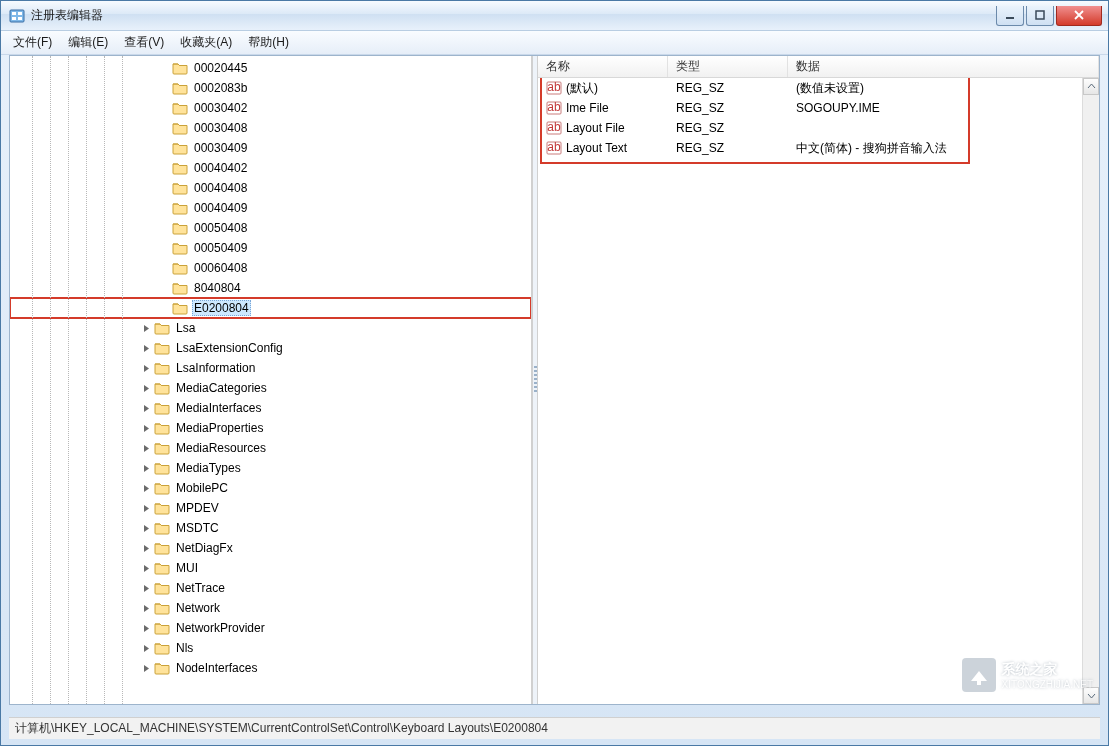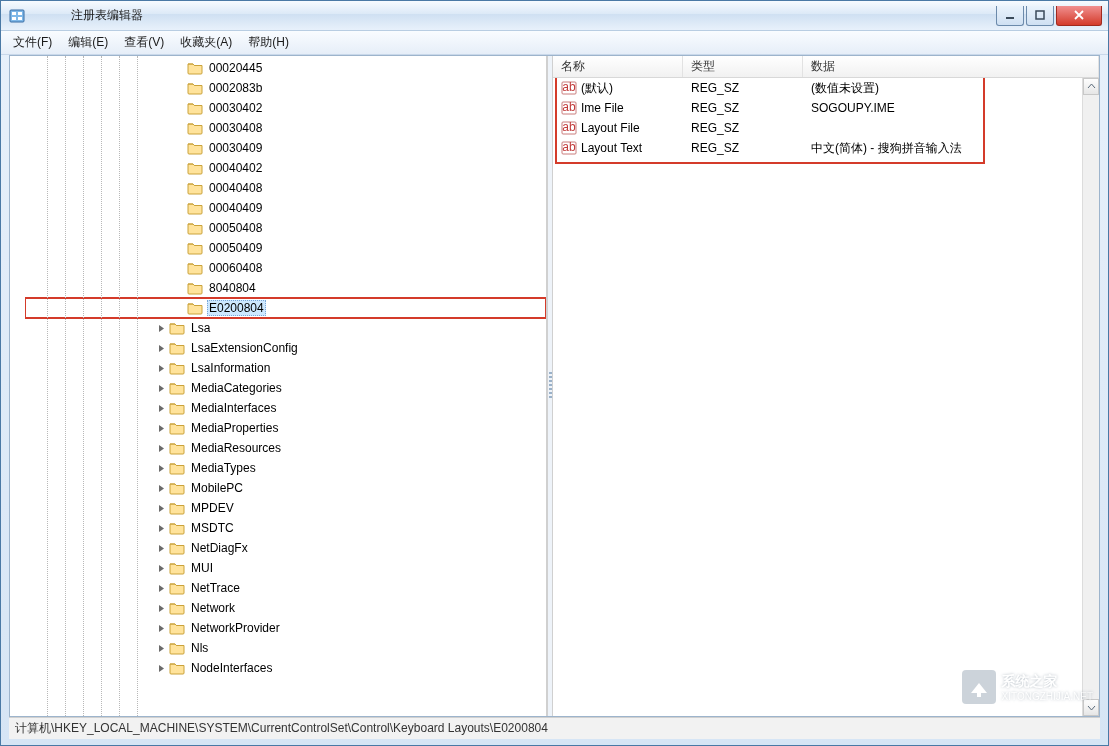--- a/index.html
+++ b/index.html
@@ -2,31 +2,31 @@
 <html><head>
 <meta charset="utf-8">
 <style>
 * { margin: 0; padding: 0; box-sizing: border-box; font-family: "Microsoft YaHei", "SimSun", Tahoma, sans-serif; font-size: 12px; }
 html, body { width: 1109px; height: 746px; overflow: hidden; background: #fff; }
 
 
 .window { width: 1109px; height: 746px; border: 1px solid #4a79a5; background: linear-gradient(to bottom, #e8f1fb 0%, #d6e5f5 100%); display: flex; flex-direction: column; }
 .titlebar { height: 30px; display: flex; align-items: center; padding: 0 0 0 8px; background: linear-gradient(to bottom, #f7fbff 0%, #dce9f7 45%, #cfe0f2 46%, #e8f1fb 100%); border-bottom: 1px solid #b8cde2; }
 .titlebar .app-icon { width: 16px; height: 16px; margin-right: 6px; }
-.titlebar .title { flex: 1; color: #1a1a1a; margin-left: 40px; }
+.titlebar .title { flex: 1; color: #1a1a1a; }
 .win-controls { display: flex; height: 20px; margin-right: 6px; }
 .win-btn { width: 28px; height: 20px; margin-left: 2px; border: 1px solid #6b8aab; border-top: none; border-radius: 0 0 3px 3px; display: flex; align-items: center; justify-content: center; background: linear-gradient(to bottom, #eaf3fc, #cfe0f2); }
 .win-btn.close { background: linear-gradient(to bottom, #f08f8f, #d43b2a); border-color: #a02a1e; width: 46px; }
 .win-btn svg { display: block; }
 
 .menubar { height: 24px; display: flex; align-items: center; padding: 0 6px; background: linear-gradient(to bottom, #f9fcff, #e6eef8); border-bottom: 1px solid #c9d8ea; gap: 4px; }
 .menubar .menu-item { padding: 2px 6px; color: #1a1a1a; cursor: default; }
 
 .client { flex: 1; margin: 0 8px 0 8px; background: #fff; border: 1px solid #9db4cc; display: flex; flex-direction: column; min-height: 0; }
-.splitter-row { flex: 1; display: flex; min-height: 0; margin-left: 15px; }
+.splitter-row { flex: 1; display: flex; min-height: 0; }
 
 
 .tree-pane { width: 522px; overflow: hidden; position: relative; border-right: 1px solid #d0d0d0; }
 .tree-scroll { position: absolute; inset: 0; overflow: hidden; }
 .tree { padding: 2px 0 2px 0; }
 .tree-row { display: flex; align-items: center; height: 20px; white-space: nowrap; }
 .tree-row .indent { display: inline-block; }
 .tree-row .expander { width: 12px; height: 12px; display: inline-flex; align-items: center; justify-content: center; margin-right: 2px; visibility: hidden; }
 .tree-row.has-children .expander { visibility: visible; }
 .tree-row .expander svg { display: block; }
@@ -41,21 +41,21 @@
 .list-header .col { display: flex; align-items: center; padding: 0 8px; border-right: 1px solid #e2e2e2; color: #333; }
 .list-body { flex: 1; overflow: auto; position: relative; }
 .list-row { display: flex; align-items: center; height: 20px; }
 .list-row .cell { padding: 0 8px; overflow: hidden; text-overflow: ellipsis; white-space: nowrap; display: flex; align-items: center; }
 .str-icon { width: 16px; height: 16px; margin-right: 4px; flex: none; }
 .red-box { position: absolute; border: 2px solid #d43b2a; pointer-events: none; }
 
 .splitter { width: 6px; background: #eef3f9; border-left: 1px solid #d0d0d0; border-right: 1px solid #d0d0d0; display: flex; align-items: center; justify-content: center; cursor: col-resize; }
 .splitter .grip { width: 3px; height: 28px; background: repeating-linear-gradient(to bottom, #9ab1c9 0 2px, transparent 2px 4px); }
 
-.statusbar { height: 22px; background: #f2f2f2; border-top: 1px solid #d0d0d0; display: flex; align-items: center; padding: 0 6px; color: #333; margin: 0 8px 6px 8px; }
+.statusbar { height: 22px; background: #f2f2f2; border-top: 1px solid #d0d0d0; display: flex; align-items: center; padding: 0 6px; color: #333; margin: 12px 8px 6px 8px; }
 
 
 .dotcol { position: absolute; top: 0; bottom: 0; border-left: 1px dotted #b8b8b8; }
 
 
 .vscroll { position: absolute; right: 0; top: 22px; bottom: 0; width: 17px; background: #f0f0f0; border-left: 1px solid #dcdcdc; }
 .vscroll .btn { height: 17px; background: linear-gradient(to bottom,#fefefe,#e6e6e6); border: 1px solid #c8c8c8; display:flex; align-items:center; justify-content:center;}
 .vscroll .track { position:absolute; top:17px; bottom:17px; left:0; right:0; }
 .vscroll .btn.bottom { position:absolute; bottom:0; left:0; right:0; }
 

